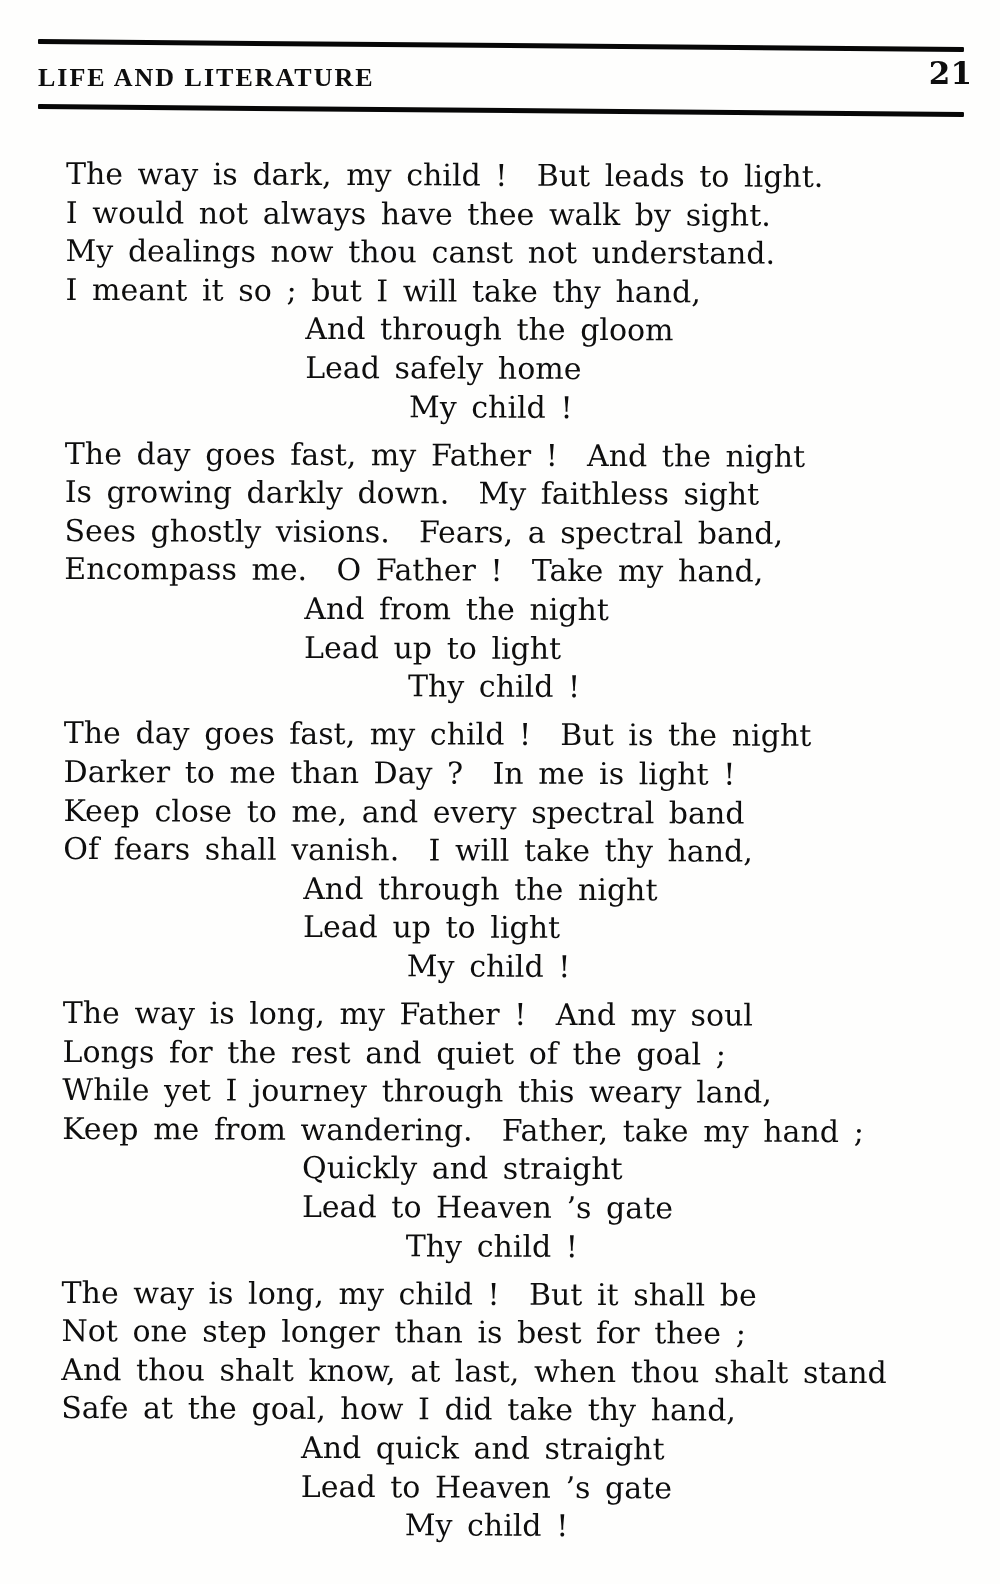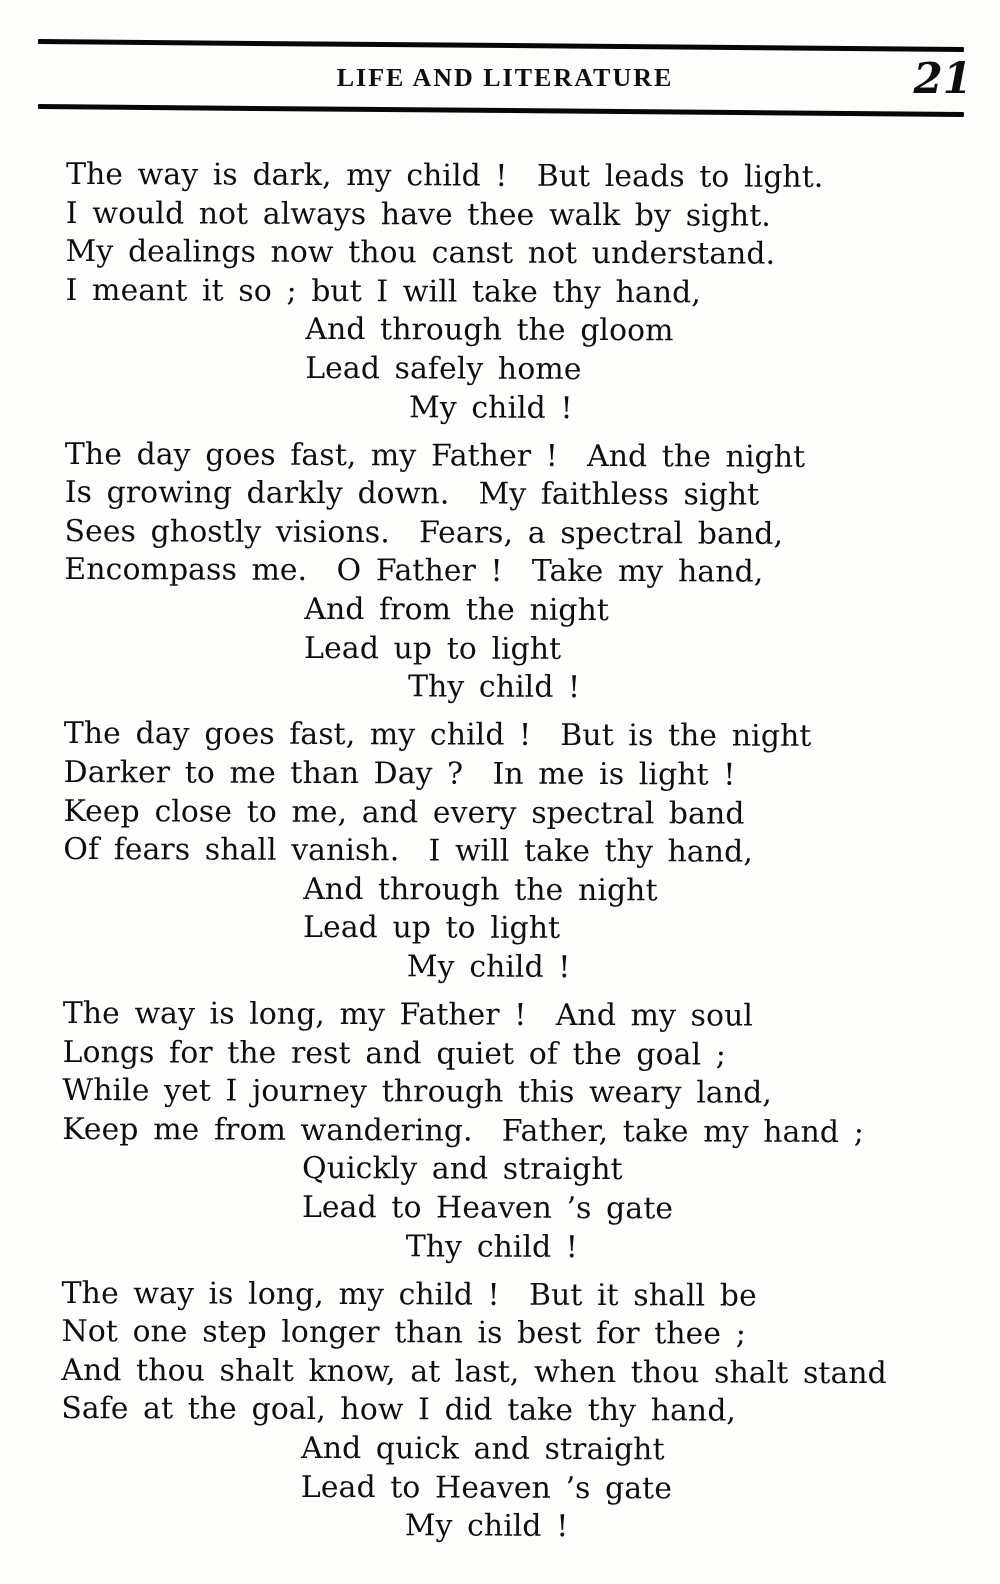--- a/index.html
+++ b/index.html
@@ -36,36 +36,35 @@
     top: 60px;
     left: 38px;
     right: 28px;
     height: 40px;
   }
   .running-title {
     position: absolute;
     left: 0;
     right: 0;
     top: 3px;
-    text-align: center;
+    text-align: left;
     font-family: "Liberation Serif", serif;
     font-weight: bold;
     font-size: 26px;
     letter-spacing: 2px;
     white-space: pre;
   }
   .page-number {
     position: absolute;
     right: 0;
     top: -2px;
     font-family: "DejaVu Serif", serif;
     font-weight: bold;
-    font-size: 42px;
+    font-size: 31px;
     line-height: 1;
-    font-style: italic;
   }
 
   
   .poem {
     position: absolute;
     top: 155px;
     left: 66px;
     width: 905px;
     font-size: 30px;
     line-height: 38.6px;

